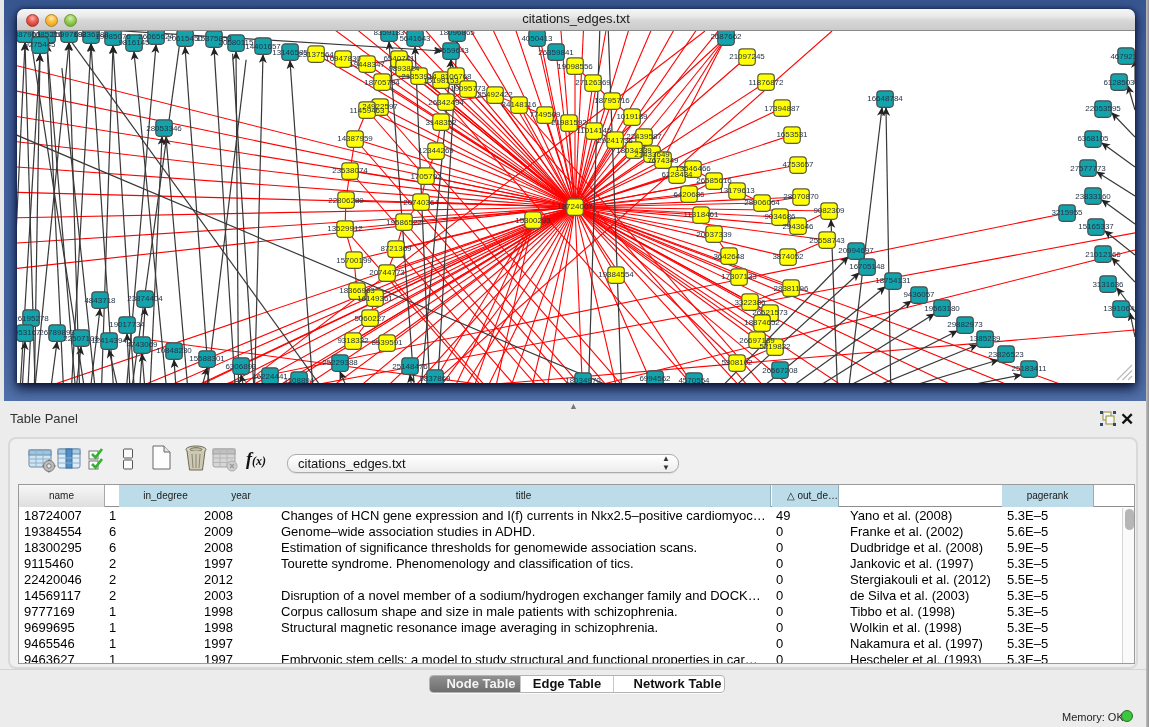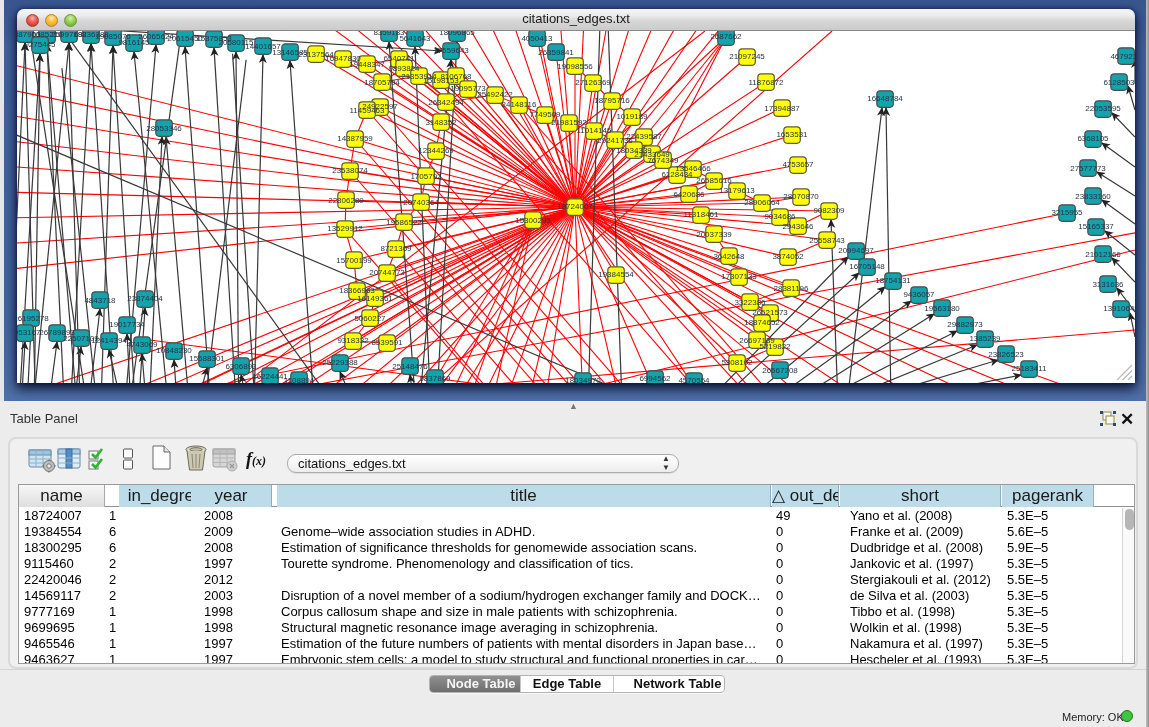--- a/index.html
+++ b/index.html
@@ -30,21 +30,21 @@
 #container { left:8px; top:36px; width:1130px; height:232px; border:2px solid #d9d9d9;
   border-radius:8px; background:#f0f0f0; }
 #combo { left:287px; top:53px; width:392px; height:19px; border:1px solid #ababab; border-radius:9px;
   background:linear-gradient(180deg,#ffffff,#ededed); font-size:13px; color:#111;
   padding-left:10px; line-height:17px; box-shadow:0 1px 1px rgba(0,0,0,.08);}
 #combo .arr { position:absolute; right:8px; top:-1px; font-size:8px; color:#333; line-height:9px; letter-spacing:0;}
 #table { left:18px; top:83px; width:1117px; height:180px; border:1px solid #9a9a9a; background:#fff; overflow:hidden;}
 #thead { position:absolute; left:0; top:0; width:1115px; height:22px; background:#fff;
   border-bottom:1px solid #8e8e8e; }
 .th { position:absolute; top:0; height:22px; background:#bcdcea; border-right:1px solid #90aebb;
-  font-size:17px; color:#1a1a1a; text-align:center; line-height:22px; overflow:hidden; white-space:nowrap; }
+  font-size:10px; color:#1a1a1a; text-align:center; line-height:22px; overflow:hidden; white-space:nowrap; }
 #tbody { position:absolute; left:0; top:23px; width:1115px; }
 .tr { position:relative; height:16px; font-size:13px; color:#000; }
 .tr span { position:absolute; top:0; white-space:nowrap; line-height:16px; }
 #vscroll { position:absolute; left:1103px; top:23px; width:12px; height:156px; background:#fafafa; border-left:1px solid #d5d5d5; }
 #vthumb { position:absolute; left:1.5px; top:1px; width:9px; height:21px; background:#b6b6b6; border-radius:5px; }
 
 #tabs { left:429px; top:274px; width:296px; height:18px; border:1px solid #b3b3b3; border-radius:4px;
   background:#fff; font-size:13px; font-weight:bold; box-shadow:0 1px 0 rgba(255,255,255,.7);}
 .tab { position:absolute; top:0; height:16px; line-height:16px; text-align:center; color:#111; }
 #tab1 { left:0; width:90px; background:linear-gradient(180deg,#909090,#6e6e6e); color:#f5f5f5;
@@ -724,42 +724,42 @@
           <line x1="1" y1="15.5" x2="23" y2="15.5" stroke="#b5b5b5"></line>
  <circle cx="20" cy="19" r="5" fill="#cfcfcf" stroke="#ababab"></circle>
  <path d="M18 17 L22 21 M22 17 L18 21" stroke="#9a9a9a" stroke-width="1.4"></path>
 </svg></div>
 <div class="abs" style="left:246px;top:48px;font-family:'Liberation Serif',serif;font-style:italic;font-weight:bold;font-size:18px;color:#111;">f<span style="font-size:12px">(x)</span></div>
     <div class="abs" id="combo">citations_edges.txt<span class="arr">▲<br>▼</span></div>
     <div class="abs" id="table">
       <div id="thead">
         <div class="th" style="left:0;width:86px;background:linear-gradient(180deg,#f7f7f7,#dedede);border-right:1px solid #a8a8a8;">name</div>
         <div class="th" style="left:100px;width:94px;">in_degree</div>
-        <div class="th" style="left:172px;width:81px;">year</div>
+        <div class="th" style="left:182px;width:81px;">year</div>
         <div class="th" style="left:258px;width:494px;">title</div>
         <div class="th" style="left:753px;width:67px;text-align:right;">△ out_de…</div>
-        <div class="th" style="left:821px;width:161px;">short</div>
         <div class="th" style="left:983px;width:92px;">pagerank</div>
       </div>
       <div id="tbody">
 <div class="tr">
             <span style="left:5px">18724007</span>
             <span style="left:90px">1</span>
             <span style="left:185px">2008</span>
+            <span style="left:262px">Changes of HCN gene expression and I(f) currents in Nkx2.5–positive cardiomyoc…</span>
             <span style="left:757px">49</span>
             <span style="left:831px">Yano et al. (2008)</span>
             <span style="left:988px">5.3E–5</span>
           </div>
 <div class="tr">
             <span style="left:5px">19384554</span>
             <span style="left:90px">6</span>
             <span style="left:185px">2009</span>
             <span style="left:262px">Genome–wide association studies in ADHD.</span>
             <span style="left:757px">0</span>
-            <span style="left:831px">Franke et al. (2009)</span>
+            <span style="left:831px">Franke et al. (2002)</span>
             <span style="left:988px">5.6E–5</span>
           </div>
 <div class="tr">
             <span style="left:5px">18300295</span>
             <span style="left:90px">6</span>
             <span style="left:185px">2008</span>
             <span style="left:262px">Estimation of significance thresholds for genomewide association scans.</span>
             <span style="left:757px">0</span>
             <span style="left:831px">Dudbridge et al. (2008)</span>
             <span style="left:988px">5.9E–5</span>
@@ -805,21 +805,20 @@
             <span style="left:185px">1998</span>
             <span style="left:262px">Structural magnetic resonance image averaging in schizophrenia.</span>
             <span style="left:757px">0</span>
             <span style="left:831px">Wolkin et al. (1998)</span>
             <span style="left:988px">5.3E–5</span>
           </div>
 <div class="tr">
             <span style="left:5px">9465546</span>
             <span style="left:90px">1</span>
             <span style="left:185px">1997</span>
-            <span style="left:262px">Estimation of the future numbers of patients with mental disorders in Japan base…</span>
             <span style="left:757px">0</span>
             <span style="left:831px">Nakamura et al. (1997)</span>
             <span style="left:988px">5.3E–5</span>
           </div>
 <div class="tr">
             <span style="left:5px">9463627</span>
             <span style="left:90px">1</span>
             <span style="left:185px">1997</span>
             <span style="left:262px">Embryonic stem cells: a model to study structural and functional properties in car…</span>
             <span style="left:757px">0</span>

